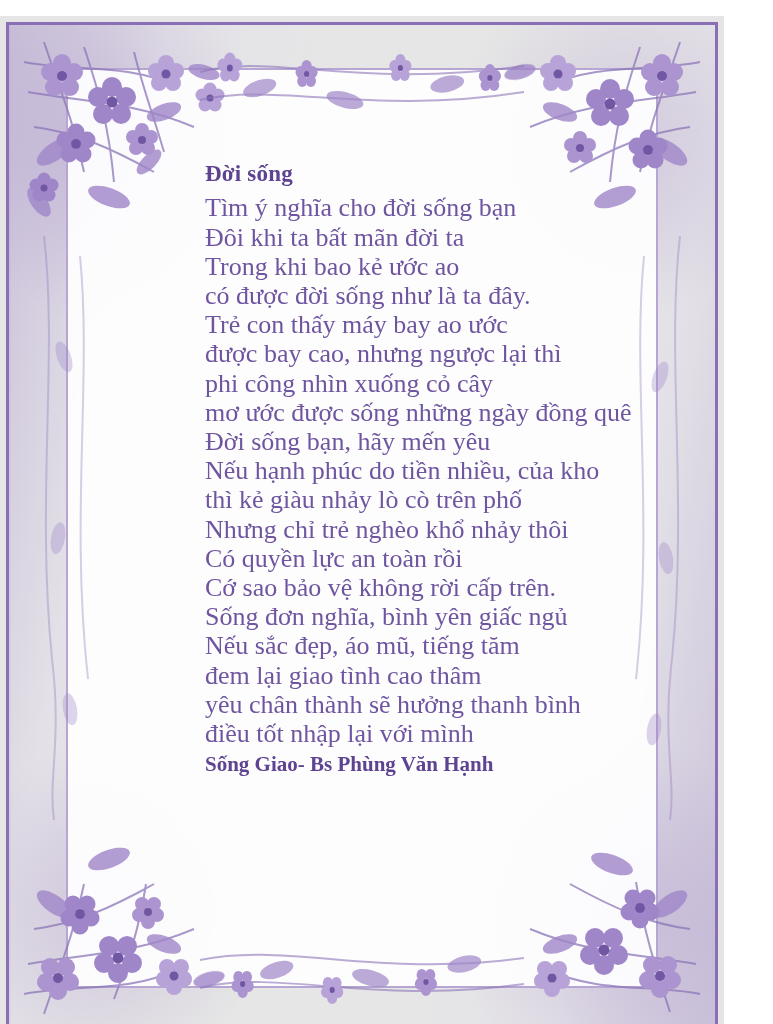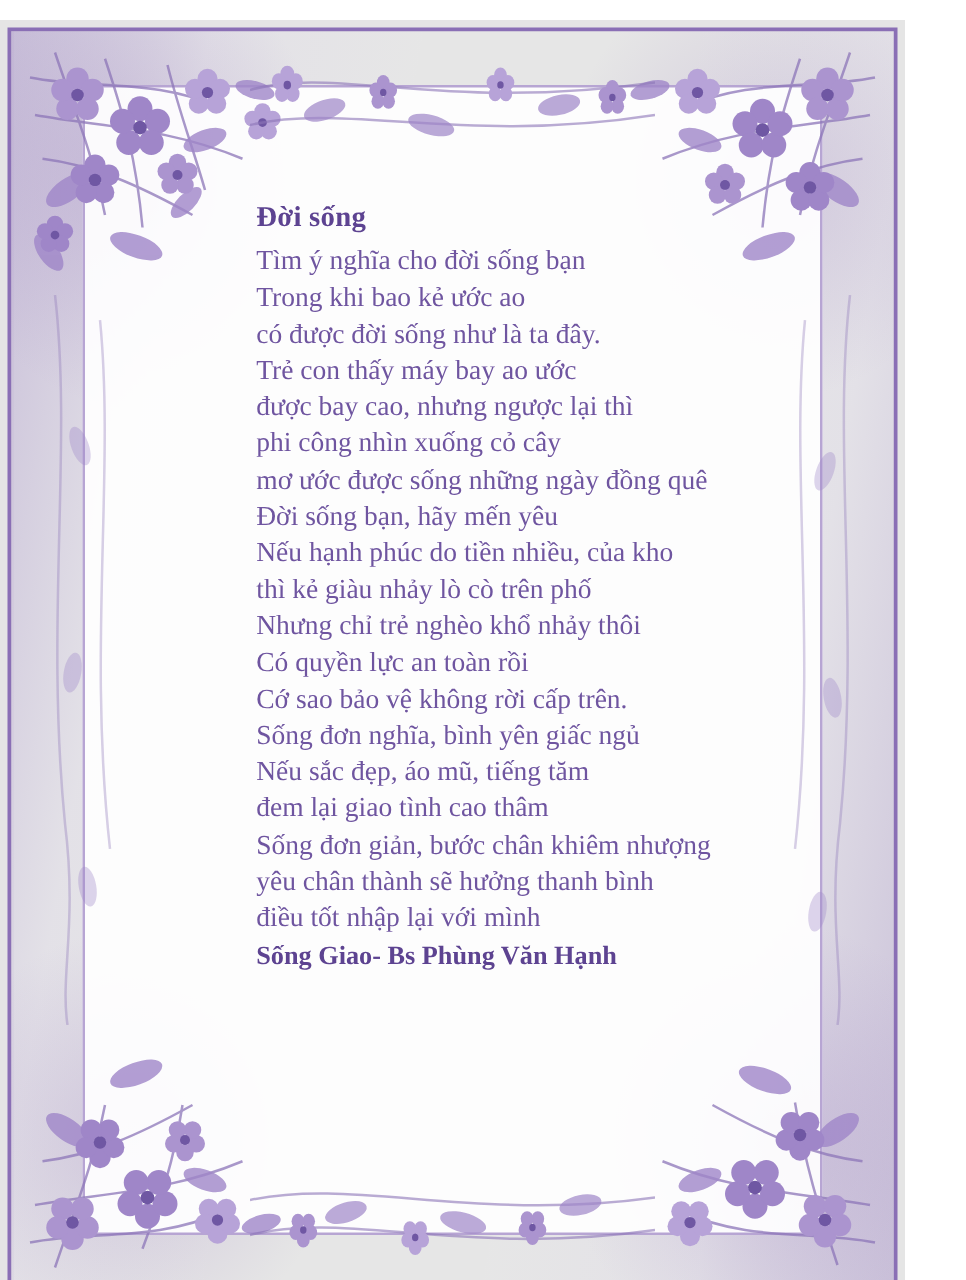--- a/index.html
+++ b/index.html
@@ -105,21 +105,21 @@
   }
   .poem-title {
     font-size: 23px;
     font-weight: bold;
     color: #5d4391;
     margin: 0 0 6px 0;
     line-height: 1.15;
     letter-spacing: .2px;
   }
   .poem-line {
-    font-size: 22px;
+    font-size: 26px;
     line-height: 29.2px;
     color: #6f55a0;
     white-space: nowrap;
   }
   .poem-author {
     font-size: 21px;
     font-weight: bold;
     color: #5d4391;
     margin-top: 2px;
     line-height: 29.2px;
@@ -498,35 +498,35 @@
         <ellipse cx="40" cy="320" rx="16" ry="7" transform="rotate(100 40 320)"></ellipse>
         <ellipse cx="52" cy="490" rx="16" ry="7" transform="rotate(80 52 490)"></ellipse>
       </g>
     </svg>
   </div>
 
   <div class="poem">
     <h1 class="poem-title">Đời sống</h1>
     <div>
       <div class="poem-line">Tìm ý nghĩa cho đời sống bạn</div>
+      <div class="poem-line">Đôi khi ta bất mãn đời ta</div>
       <div class="poem-line">Trong khi bao kẻ ước ao</div>
       <div class="poem-line">có được đời sống như là ta đây.</div>
       <div class="poem-line">Trẻ con thấy máy bay ao ước</div>
       <div class="poem-line">được bay cao, nhưng ngược lại thì</div>
       <div class="poem-line">phi công nhìn xuống cỏ cây</div>
       <div class="poem-line">mơ ước được sống những ngày đồng quê</div>
       <div class="poem-line">Đời sống bạn, hãy mến yêu</div>
       <div class="poem-line">Nếu hạnh phúc do tiền nhiều, của kho</div>
       <div class="poem-line">thì kẻ giàu nhảy lò cò trên phố</div>
       <div class="poem-line">Nhưng chỉ trẻ nghèo khổ nhảy thôi</div>
       <div class="poem-line">Có quyền lực an toàn rồi</div>
       <div class="poem-line">Cớ sao bảo vệ không rời cấp trên.</div>
       <div class="poem-line">Sống đơn nghĩa, bình yên giấc ngủ</div>
       <div class="poem-line">Nếu sắc đẹp, áo mũ, tiếng tăm</div>
       <div class="poem-line">đem lại giao tình cao thâm</div>
-      <div class="poem-line">Sống đơn giản, bước chân khiêm nhượng</div>
       <div class="poem-line">yêu chân thành sẽ hưởng thanh bình</div>
       <div class="poem-line">điều tốt nhập lại với mình</div>
     </div>
     <div class="poem-author">Sống Giao- Bs Phùng Văn Hạnh</div>
   </div>
 
 </div>
 
 </body></html>

